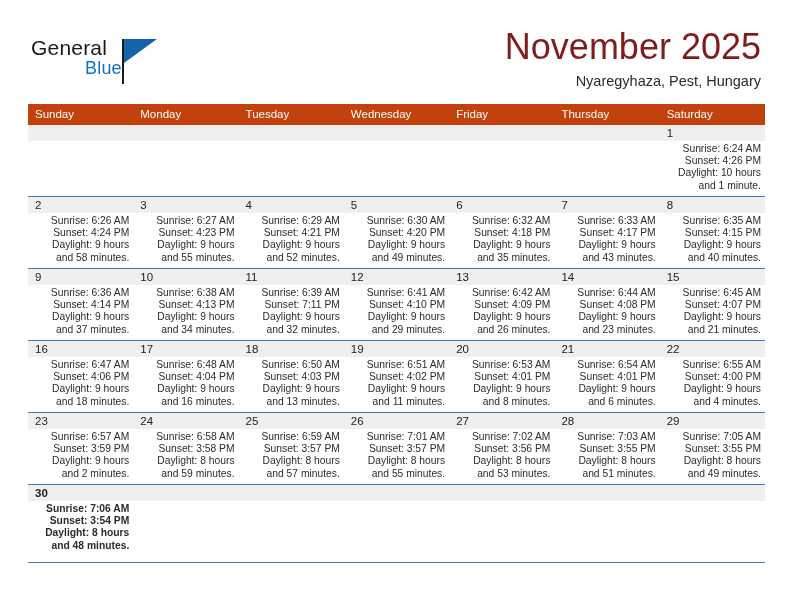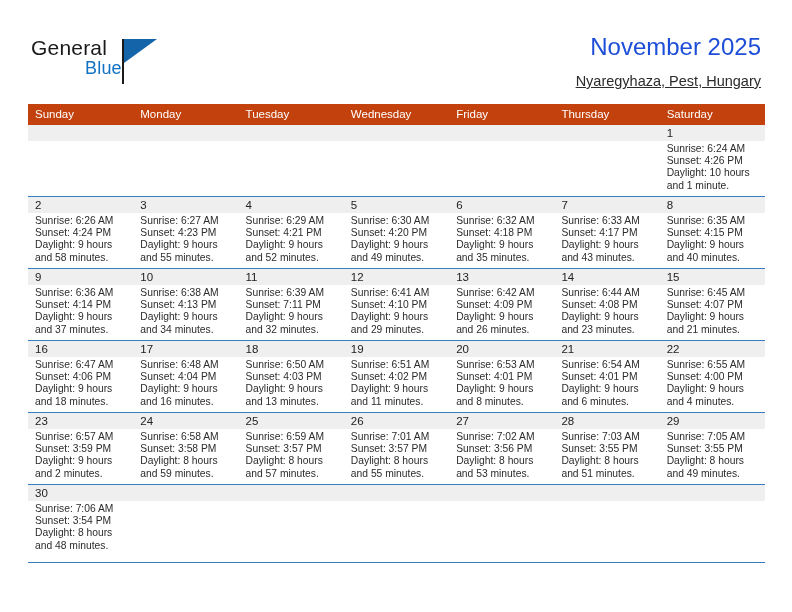--- a/index.html
+++ b/index.html
@@ -71,33 +71,32 @@
     background: #1a1a1a;
   }
 
   .title-block {
     position: absolute;
     right: 31px;
     top: 30px;
     text-align: right;
   }
   .cal-title {
-    font-size: 24px;
+    font-size: 36px;
     font-weight: normal;
-    color: #1d4ed8;
+    color: #7f1d1d;
     line-height: 34px;
     white-space: nowrap;
   }
   .cal-subtitle {
     font-size: 14.5px;
     color: #2b2b2b;
     line-height: 22px;
     margin-top: 6px;
     white-space: nowrap;
-    text-decoration: underline;
   }
 
   
   .calendar {
     position: absolute;
     left: 28px;
     top: 104px;
     width: 737px;
   }
   .dow-row {
@@ -117,20 +116,21 @@
     overflow: hidden;
   }
   .week-row {
     display: flex;
     border-bottom: 1.3px solid #3a7dbf;
     height: 72px;
     box-sizing: border-box;
   }
   .week-row.last {
     height: 78px;
+    font-weight: bold;
   }
   .day-cell {
     flex: 1 1 0;
     min-width: 0;
     box-sizing: border-box;
     position: relative;
     background: #ffffff;
   }
   .day-num-band {
     height: 16px;
@@ -143,20 +143,21 @@
   .day-num {
     font-size: 11.5px;
     color: #222222;
     line-height: 16px;
     padding-left: 7px;
     display: block;
     white-space: nowrap;
   }
   .day-lines {
     padding: 2px 4px 0 7px;
+    text-align: right;
   }
   .day-line {
     font-size: 10.3px;
     line-height: 12.2px;
     color: #2b2b2b;
     white-space: nowrap;
   }
 </style>
 </head>
 <body>

